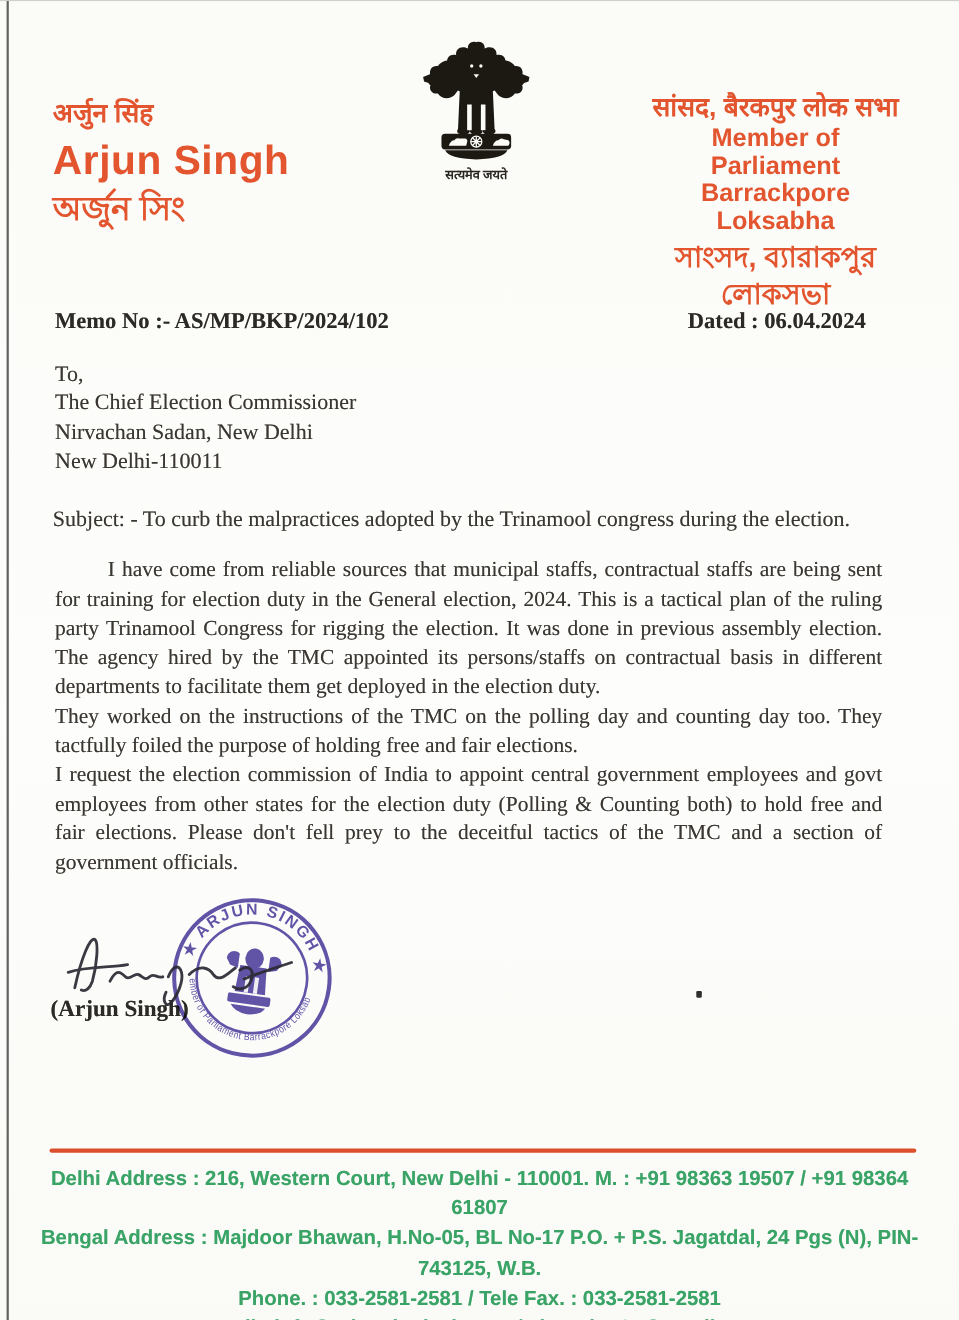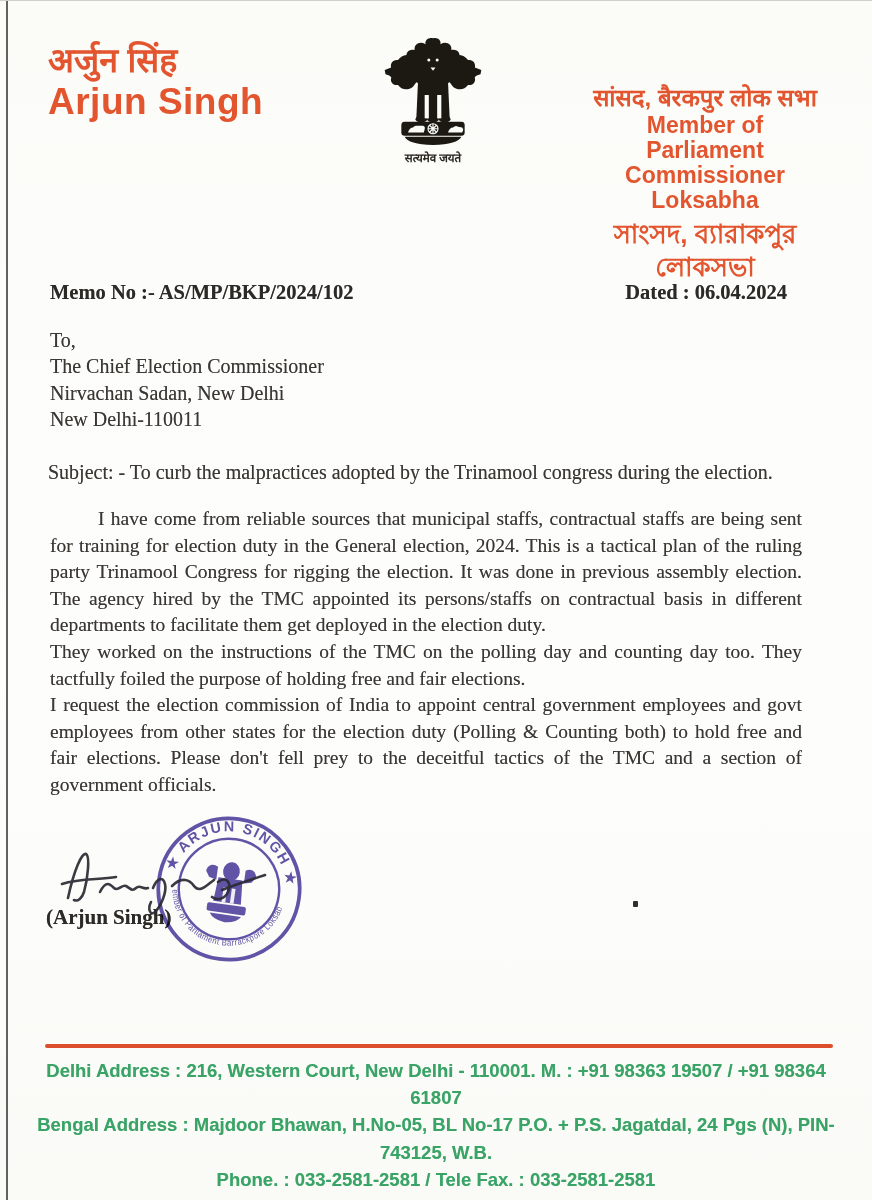--- a/index.html
+++ b/index.html
@@ -7,21 +7,21 @@
   .page {
     position:relative; width:872px; height:1200px; margin:0 auto;
     background:linear-gradient(180deg,#fbfbf8 0%, #fdfdfb 55%, #fafaf7 100%);
     font-family:"Liberation Serif", serif; color:#38352f; overflow:hidden;
   }
   .scan-edge-left { position:absolute; left:6px; top:0; bottom:0; width:2px; background:#454545; opacity:.85; }
   .scan-edge-top { position:absolute; left:0; top:0; right:0; height:1px; background:#cfcfcb; }
 
   
   .hdr-left { position:absolute; left:48px; top:40px; color:#e2552e; }
-  .hdr-left .hindi   { font-family:"Liberation Sans",sans-serif; font-weight:bold; font-size:34px; line-height:40px; }
+  .hdr-left .hindi   { font-family:"Liberation Sans",sans-serif; font-weight:bold; font-size:24px; line-height:40px;margin-top:44px; }
   .hdr-left .english { font-family:"Liberation Sans",sans-serif; font-weight:600; font-size:37px; line-height:44px; letter-spacing:.5px; }
   .hdr-left .bengali { font-family:"Liberation Sans",sans-serif; font-weight:bold; font-size:30px; line-height:46px; }
 
   .emblem { position:absolute; left:383px; top:31px; width:100px; height:138px; }
 
   .hdr-right { position:absolute; left:585px; top:44px; width:240px; text-align:center; color:#e2552e;
                font-family:"Liberation Sans",sans-serif; }
   .hdr-right .hindi   { font-weight:bold; font-size:24px; line-height:31px;margin-top:38px; }
   .hdr-right .en      { font-weight:600; font-size:23px; line-height:25px; }
   .hdr-right .bengali { font-weight:bold; font-size:26px; line-height:33px; margin-top:5px; }
@@ -63,20 +63,21 @@
 </head>
 <body>
 
 <div class="page">
   <div class="scan-edge-left"></div>
   <div class="scan-edge-top"></div>
 
   <div class="hdr-left">
     <div class="hindi">अर्जुन सिंह</div>
     <div class="english">Arjun Singh</div>
+    <div class="bengali">অর্জুন সিং</div>
   </div>
 
   <svg class="emblem" viewBox="0 0 120 160">
     <g fill="#1c1913">
       <path d="M60 6 C65 4 70 8 69 13 C76 9 83 13 82 20 C89 18 94 24 91 30 L88 34 C93 38 92 45 87 48 L82 50 C84 56 80 61 74 60 L46 60 C40 61 36 56 38 50 L33 48 C28 45 27 38 32 34 L29 30 C26 24 31 18 38 20 C37 13 44 9 51 13 C50 8 55 4 60 6 Z"></path>
       <path d="M38 28 C30 24 22 26 18 32 C12 31 8 36 10 42 C6 44 6 50 10 53 C8 58 12 63 18 62 C22 68 30 69 36 64 L42 56 L42 34 Z"></path>
       <path d="M12 40 L2 44 L3 49 L12 52 Z"></path>
       <path d="M82 28 C90 24 98 26 102 32 C108 31 112 36 110 42 C114 44 114 50 110 53 C112 58 108 63 102 62 C98 68 90 69 84 64 L78 56 L78 34 Z"></path>
       <path d="M108 40 L118 44 L117 49 L108 52 Z"></path>
       <ellipse cx="60" cy="36" rx="14" ry="16"></ellipse>
@@ -99,21 +100,21 @@
     <g stroke="#fbfbf8" fill="none" stroke-width="1.4">
       <circle cx="60" cy="114.5" r="6"></circle>
       <path d="M60 108.5 v12 M54 114.5 h12 M55.8 110.3 l8.4 8.4 M64.2 110.3 l-8.4 8.4"></path>
     </g>
     <text x="60" y="155" text-anchor="middle" font-size="14" font-weight="bold" fill="#2b2721">सत्यमेव जयते</text>
   </svg>
 
   <div class="hdr-right">
     <div class="hindi">सांसद, बैरकपुर लोक सभा</div>
     <div class="en">Member of Parliament</div>
-    <div class="en">Commissioner Loksabha</div>
+    <div class="en">Barrackpore Loksabha</div>
     <div class="bengali">সাংসদ, ব্যারাকপুর লোকসভা</div>
   </div>
 
   <div class="memo-row">
     <span class="memo-no">Memo No :- AS/MP/BKP/2024/102</span>
     <span class="dated">Dated : 06.04.2024</span>
   </div>
 
   <div class="recipient">
     <div>To,</div>

